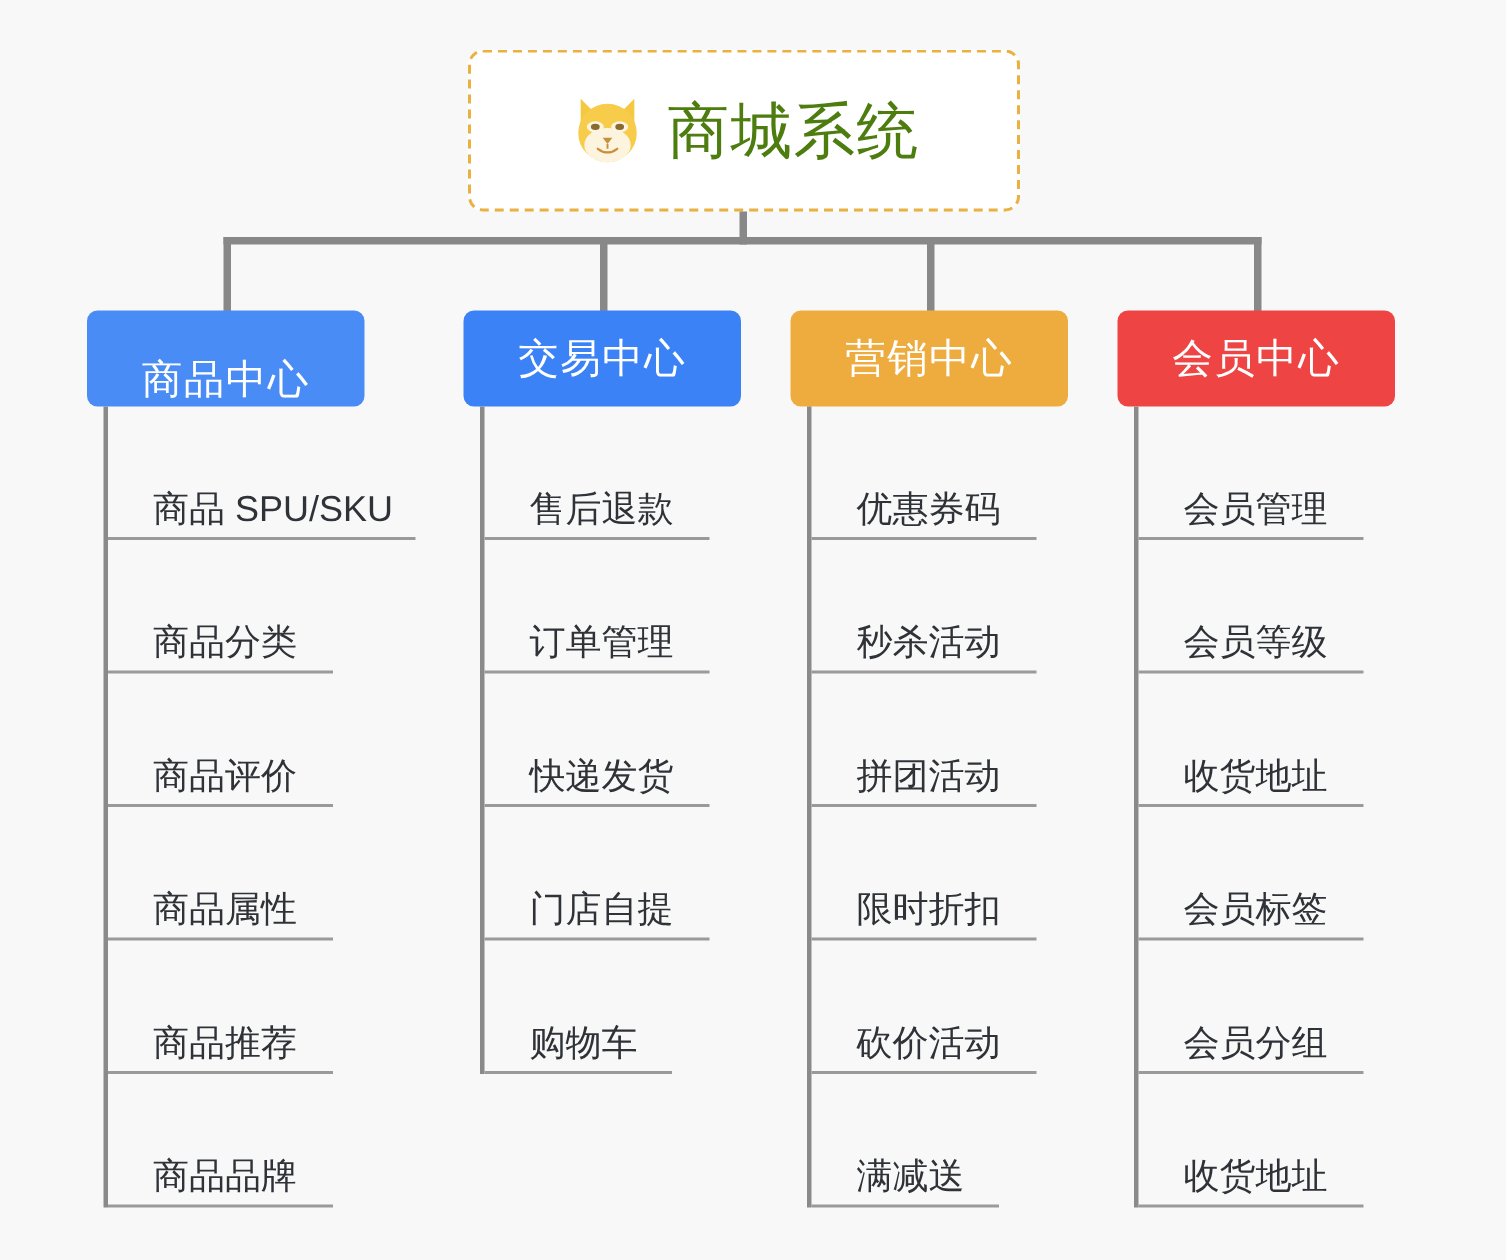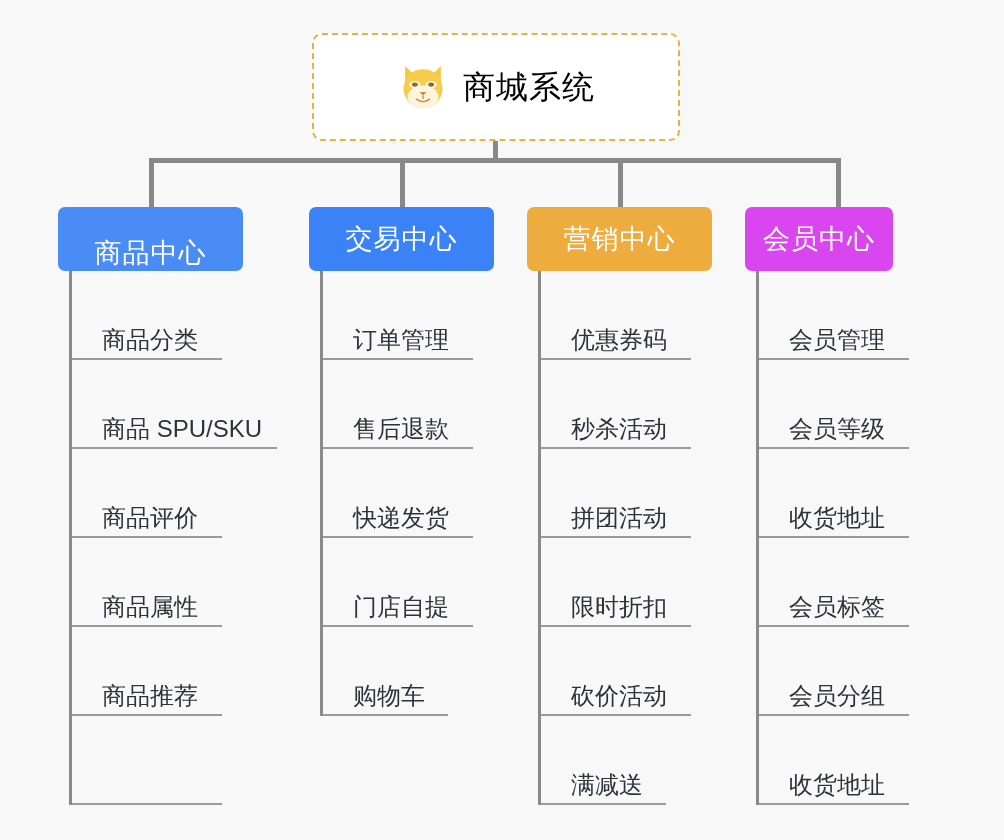--- a/index.html
+++ b/index.html
@@ -30,22 +30,22 @@
     box-sizing: border-box;
     background: #ffffff;
     border: 2px dashed #eab040;
     border-radius: 10px;
     display: flex;
     align-items: center;
     justify-content: center;
     gap: 14px;
   }
   #root-node .root-title {
-    font-size: 32px;
-    color: #000000;
+    font-size: 41px;
+    color: #4d7c0f;
     letter-spacing: 1px;
     line-height: 1;
     white-space: nowrap;
   }
   .dog-icon {
     width: 52px;
     height: 52px;
     flex: 0 0 auto;
     display: block;
   }
@@ -154,55 +154,56 @@
   <div class="conn-drop" style="left:618px"></div>
   <div class="conn-drop" style="left:836px"></div>
 
   <div id="columns-host">
       <div class="column" style="left: 58px;">
         <div class="col-header" style="background: rgb(74, 140, 245); width: 185px; align-items: flex-end;">
           <span>商品中心</span>
         </div>
         <div class="col-body">
           <div class="leaf">
-            <span class="leaf-label">商品分类</span>
-            <div class="leaf-underline" style="width: 150px;"></div>
-          </div>
-          <div class="leaf">
             <span class="leaf-label">商品 SPU/SKU</span>
             <div class="leaf-underline" style="width: 205px;"></div>
           </div>
           <div class="leaf">
+            <span class="leaf-label">商品分类</span>
+            <div class="leaf-underline" style="width: 150px;"></div>
+          </div>
+          <div class="leaf">
             <span class="leaf-label">商品评价</span>
             <div class="leaf-underline" style="width: 150px;"></div>
           </div>
           <div class="leaf">
             <span class="leaf-label">商品属性</span>
             <div class="leaf-underline" style="width: 150px;"></div>
           </div>
           <div class="leaf">
             <span class="leaf-label">商品推荐</span>
             <div class="leaf-underline" style="width: 150px;"></div>
           </div>
           <div class="leaf">
+            <span class="leaf-label">商品品牌</span>
             <div class="leaf-underline" style="width: 150px;"></div>
           </div>
         </div>
       </div>
       <div class="column" style="left: 309px;">
         <div class="col-header" style="background: #3b82f6; width: 185px;">
           <span>交易中心</span>
         </div>
         <div class="col-body">
           <div class="leaf">
+            <span class="leaf-label">售后退款</span>
+            <div class="leaf-underline" style="width: 150px;"></div>
+          </div>
+          <div class="leaf">
             <span class="leaf-label">订单管理</span>
-            <div class="leaf-underline" style="width: 150px;"></div>
-          </div>
-          <div class="leaf">
-            <span class="leaf-label">售后退款</span>
             <div class="leaf-underline" style="width: 150px;"></div>
           </div>
           <div class="leaf">
             <span class="leaf-label">快递发货</span>
             <div class="leaf-underline" style="width: 150px;"></div>
           </div>
           <div class="leaf">
             <span class="leaf-label">门店自提</span>
             <div class="leaf-underline" style="width: 150px;"></div>
           </div>
@@ -237,21 +238,21 @@
             <span class="leaf-label">砍价活动</span>
             <div class="leaf-underline" style="width: 150px;"></div>
           </div>
           <div class="leaf">
             <span class="leaf-label">满减送</span>
             <div class="leaf-underline" style="width: 125px;"></div>
           </div>
         </div>
       </div>
       <div class="column" style="left: 745px;">
-        <div class="col-header" style="background: #d946ef; width: 148px; justify-content: center;">
+        <div class="col-header" style="background: #ef4444; width: 185px; justify-content: center;">
           <span>会员中心</span>
         </div>
         <div class="col-body">
           <div class="leaf">
             <span class="leaf-label">会员管理</span>
             <div class="leaf-underline" style="width: 150px;"></div>
           </div>
           <div class="leaf">
             <span class="leaf-label">会员等级</span>
             <div class="leaf-underline" style="width: 150px;"></div>

